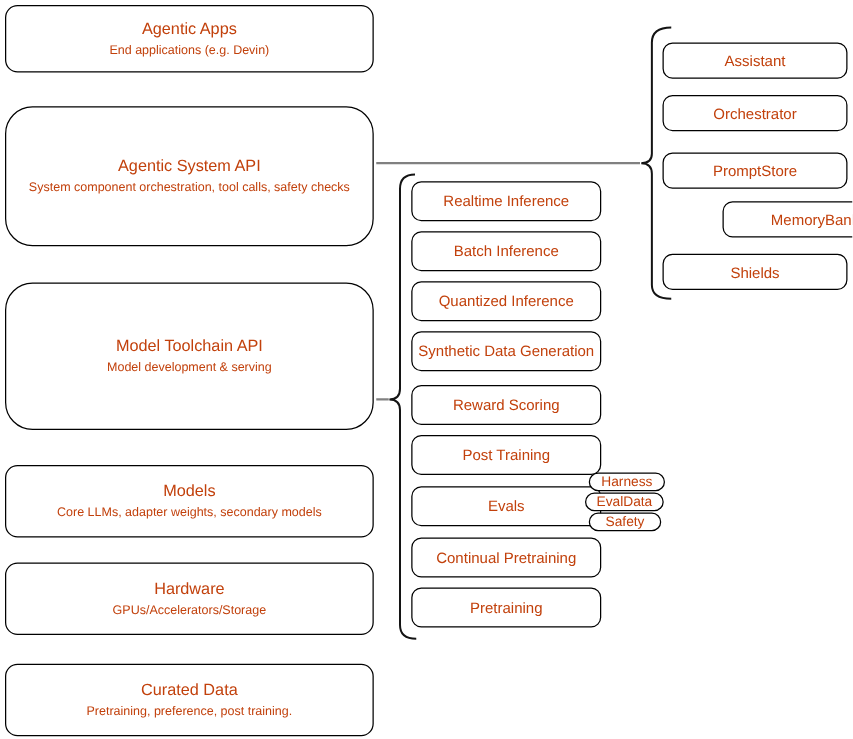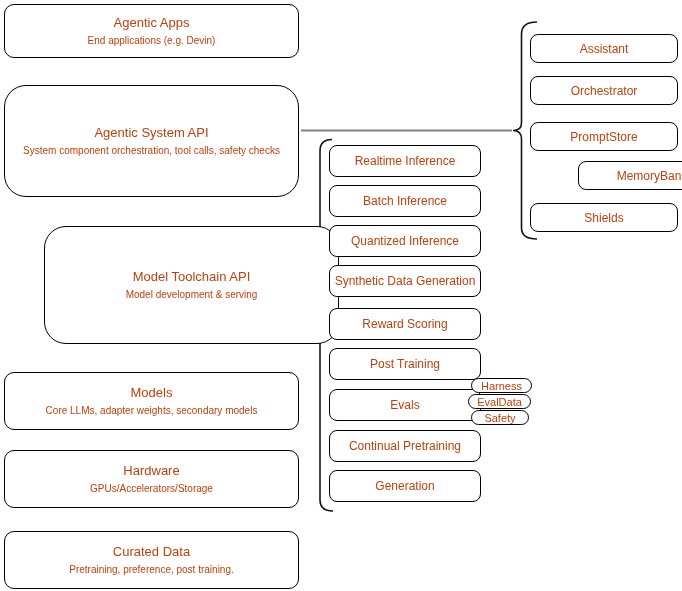--- a/index.html
+++ b/index.html
@@ -58,21 +58,21 @@
   </svg>
 
   <div class="stack-box r10" style="top:4px;height:54px;">
     <div class="title">Agentic Apps</div>
     <div class="subtitle">End applications (e.g. Devin)</div>
   </div>
   <div class="stack-box r22" style="top:85px;height:112px;">
     <div class="title">Agentic System API</div>
     <div class="subtitle">System component orchestration, tool calls, safety checks</div>
   </div>
-  <div class="stack-box r22" style="top:226px;height:118px;margin-left:40px;">
+  <div class="stack-box r22" style="top:226px;height:118px;">
     <div class="title">Model Toolchain API</div>
     <div class="subtitle">Model development &amp; serving</div>
   </div>
   <div class="stack-box r10" style="top:372px;height:58px;">
     <div class="title">Models</div>
     <div class="subtitle">Core LLMs, adapter weights, secondary models</div>
   </div>
   <div class="stack-box r10" style="top:450px;height:58px;">
     <div class="title">Hardware</div>
     <div class="subtitle">GPUs/Accelerators/Storage</div>
@@ -100,21 +100,21 @@
   <div class="mid-box" style="top:348px;">
     <span>Post Training</span>
   </div>
   <div class="mid-box" style="top:389px;">
     <span>Evals</span>
   </div>
   <div class="mid-box" style="top:430px;">
     <span>Continual Pretraining</span>
   </div>
   <div class="mid-box" style="top:470px;">
-    <span>Generation</span>
+    <span>Pretraining</span>
   </div>
 
   <div class="tag-pill" style="left:471px;top:378px;width:61px;">
     <span>Harness</span>
   </div>
   <div class="tag-pill" style="left:468px;top:394px;width:63px;">
     <span>EvalData</span>
   </div>
   <div class="tag-pill" style="left:471px;top:410px;width:58px;">
     <span>Safety</span>

